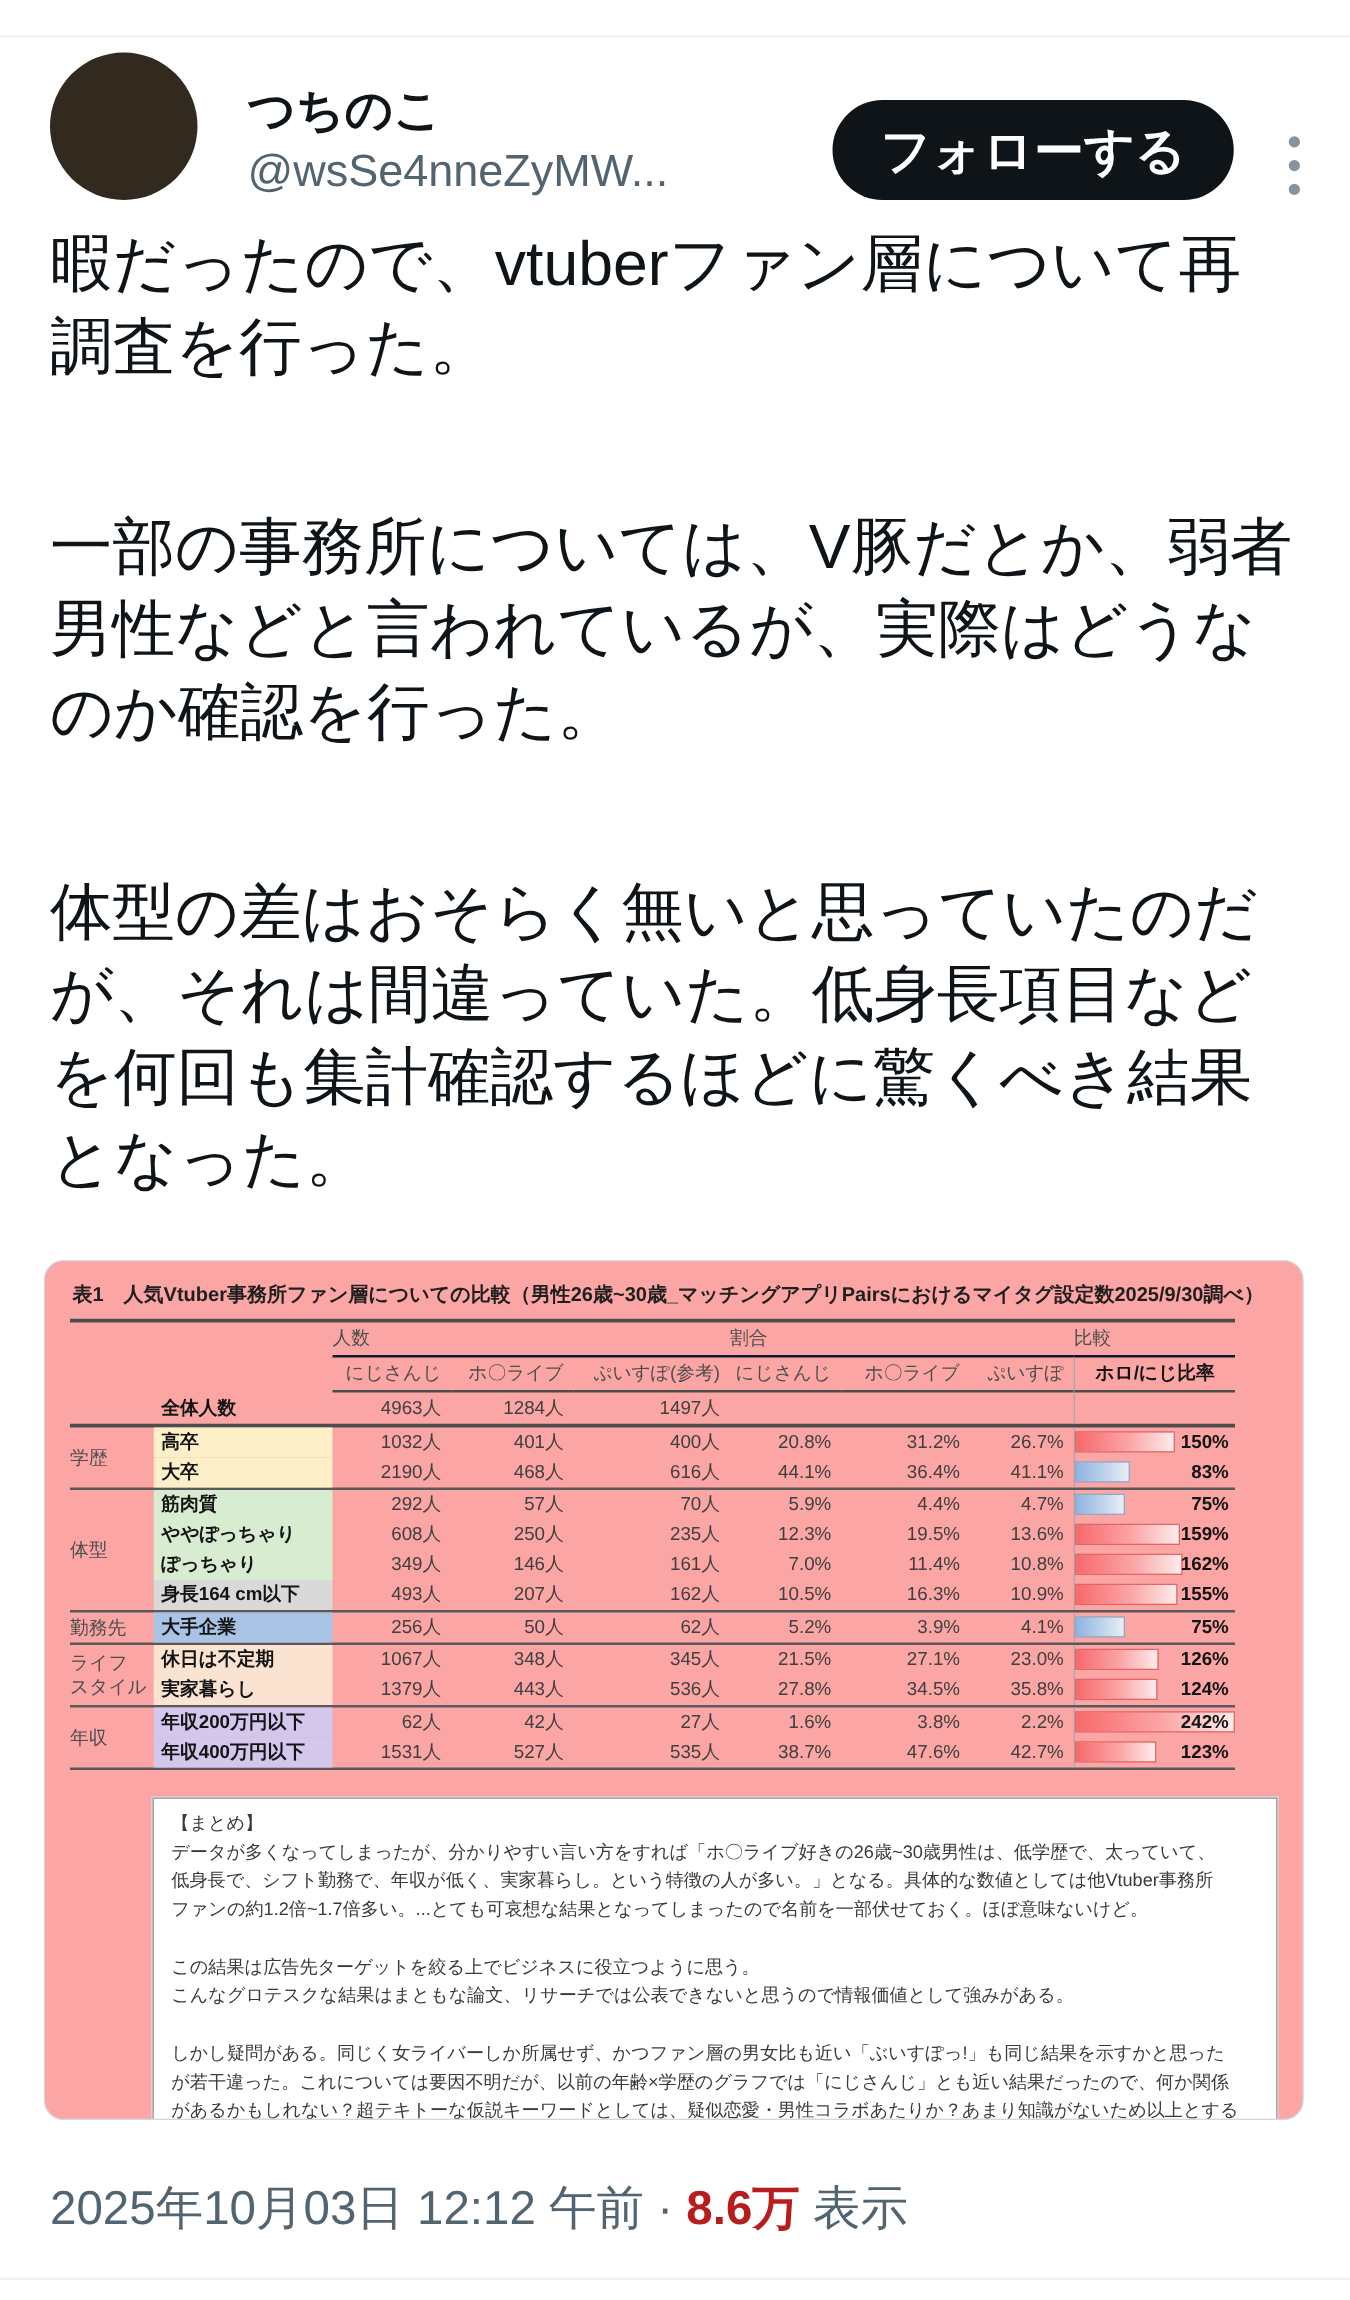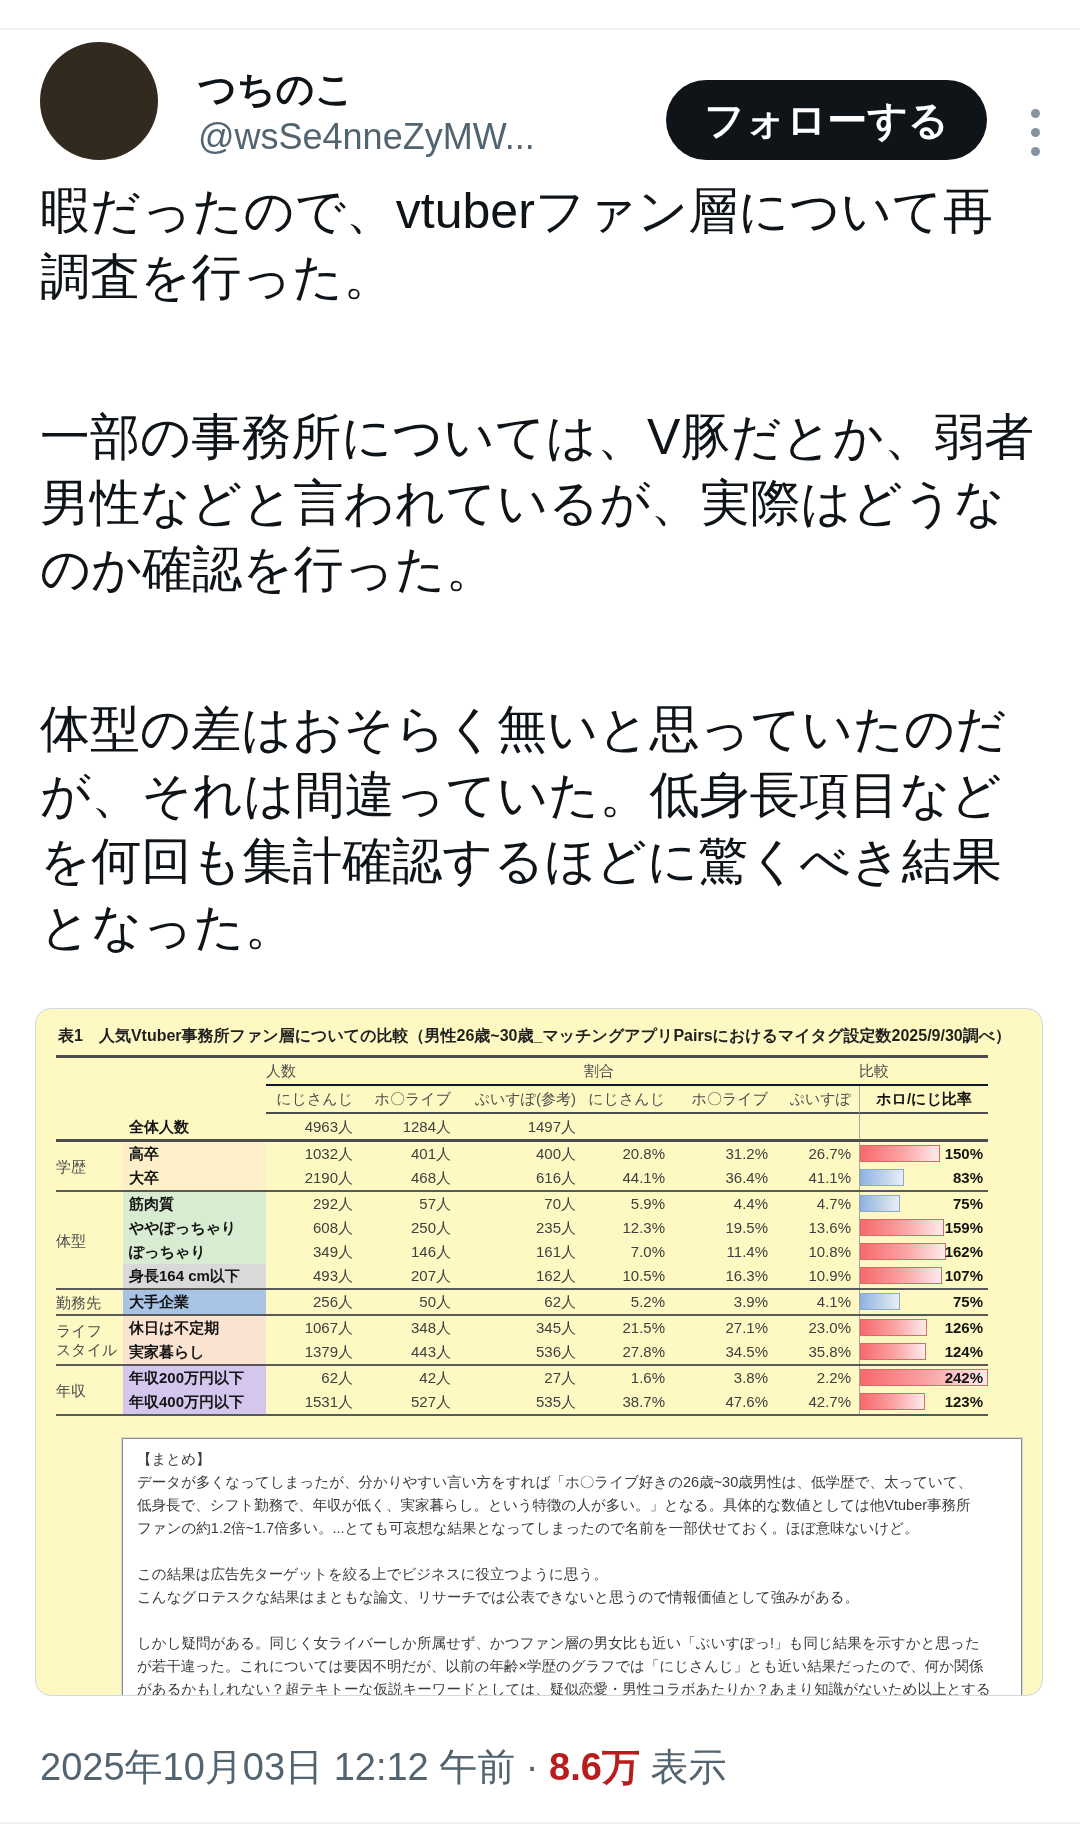--- a/index.html
+++ b/index.html
@@ -23,21 +23,21 @@
   }
   .more-menu{margin-left:28px;margin-top:32px;display:flex;flex-direction:column;gap:10px;flex:0 0 auto;padding:4px;}
   .more-menu i{width:9px;height:9px;border-radius:50%;background:#87939e;display:block;}
   
   .tweet-text{position:absolute;top:178px;left:40px;width:1002px;}
   .tweet-text p{margin:0 0 94px 0;font-size:50px;line-height:66px;color:#0f1419;letter-spacing:0;}
   .tweet-text p:last-child{margin-bottom:0;}
   
   .card{
     position:absolute;top:1008px;left:35px;width:1008px;height:688px;
-    border:1px solid #cfd9de;border-radius:16px;background:#fef9c3;
+    border:1px solid #cfd9de;border-radius:16px;background:#fca5a5;
     padding:14px 18px 0 20px;box-sizing:border-box;overflow:hidden;
   }
   .tbl{width:932px;color:#404040;}
   .tbl-title{
     font-size:16px;font-weight:bold;color:#1f1f1f;
     padding:3px 0 8px 2px;border-bottom:3px solid #4d4d4d;white-space:nowrap;
   }
   .trow{display:flex;align-items:stretch;}
   .tcell{box-sizing:border-box;font-size:15px;line-height:25px;white-space:nowrap;overflow:hidden;}
   .c-grp{width:67px;color:#4d4d4d;}
@@ -208,21 +208,21 @@
             <div class="trow d-row">
               <div class="tcell c-lab" style="background: rgb(217, 217, 217);">身長164 cm以下</div>
               <div class="tcell c-n1">493人</div>
               <div class="tcell c-n2">207人</div>
               <div class="tcell c-n3">162人</div>
               <div class="tcell c-p1">10.5%</div>
               <div class="tcell c-p2">16.3%</div>
               <div class="tcell c-p3">10.9%</div>
               <div class="tcell c-cmp">
                 <div class="bar red" style="width: 82px;"></div>
-                <span class="ratio-label">107%</span>
+                <span class="ratio-label">155%</span>
               </div>
             </div>
           </div>
         </div>
         <div class="t-group">
           <div class="g-name">勤務先</div>
           <div class="g-rows">
             <div class="trow d-row">
               <div class="tcell c-lab" style="background: rgb(169, 195, 229);">大手企業</div>
               <div class="tcell c-n1">256人</div>

